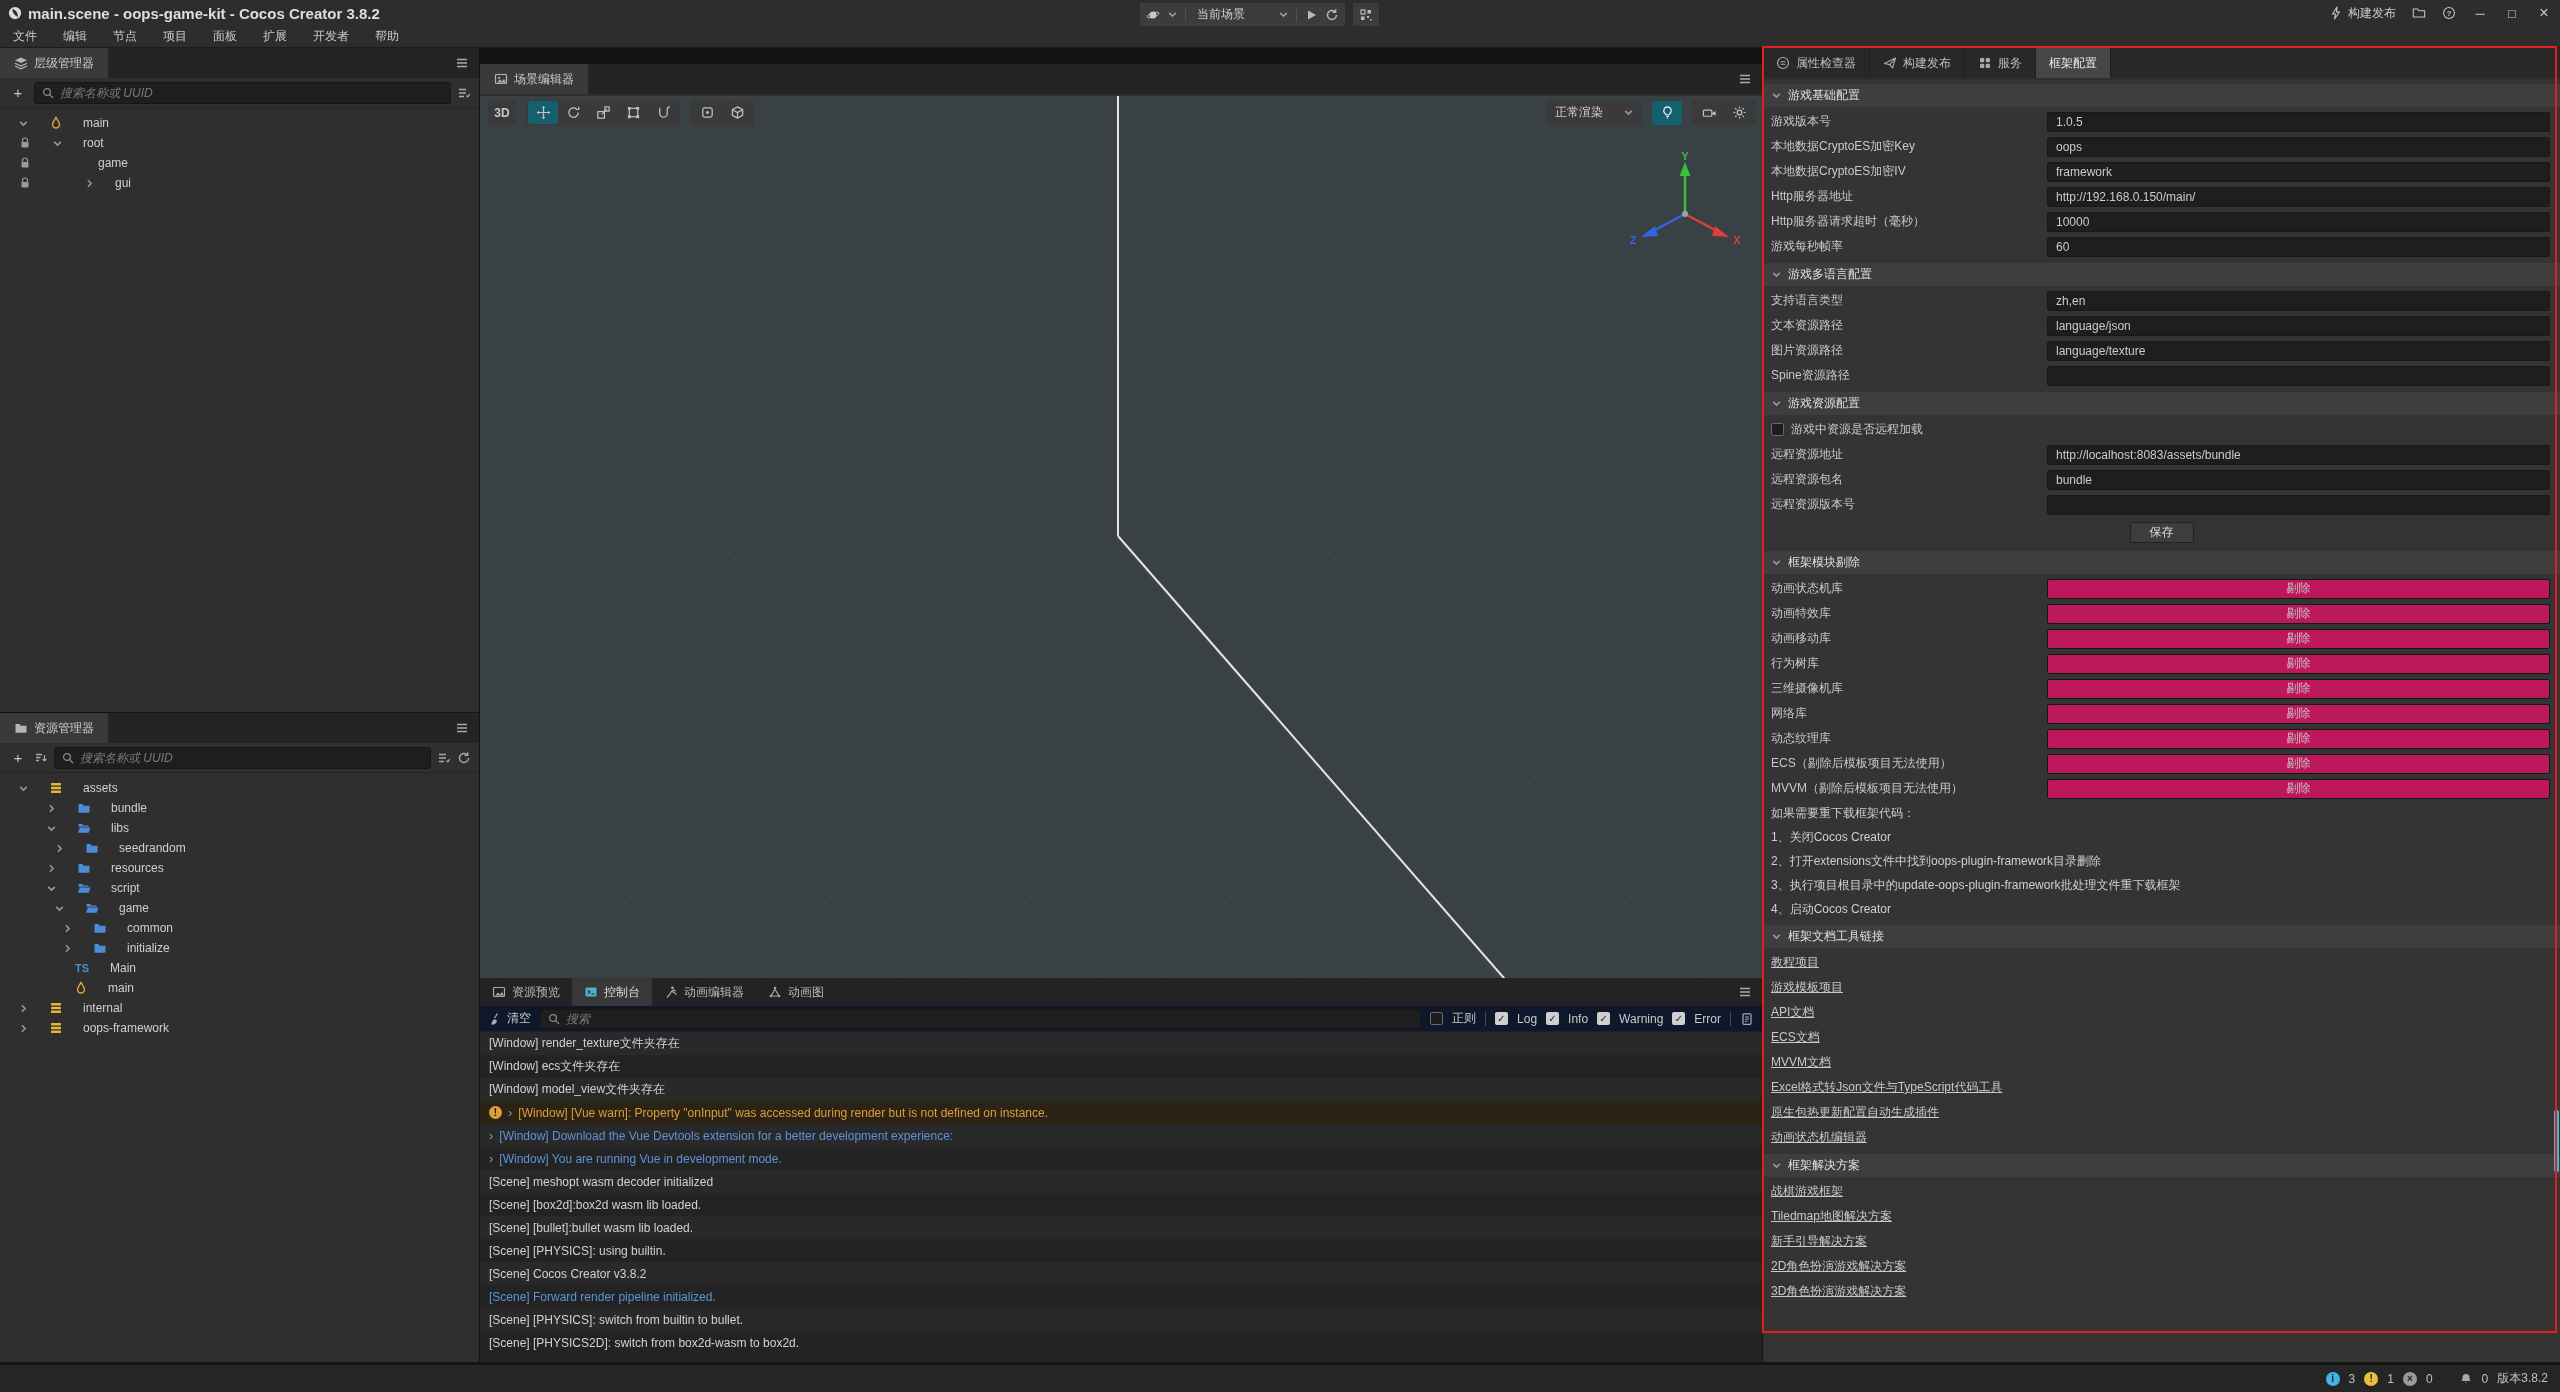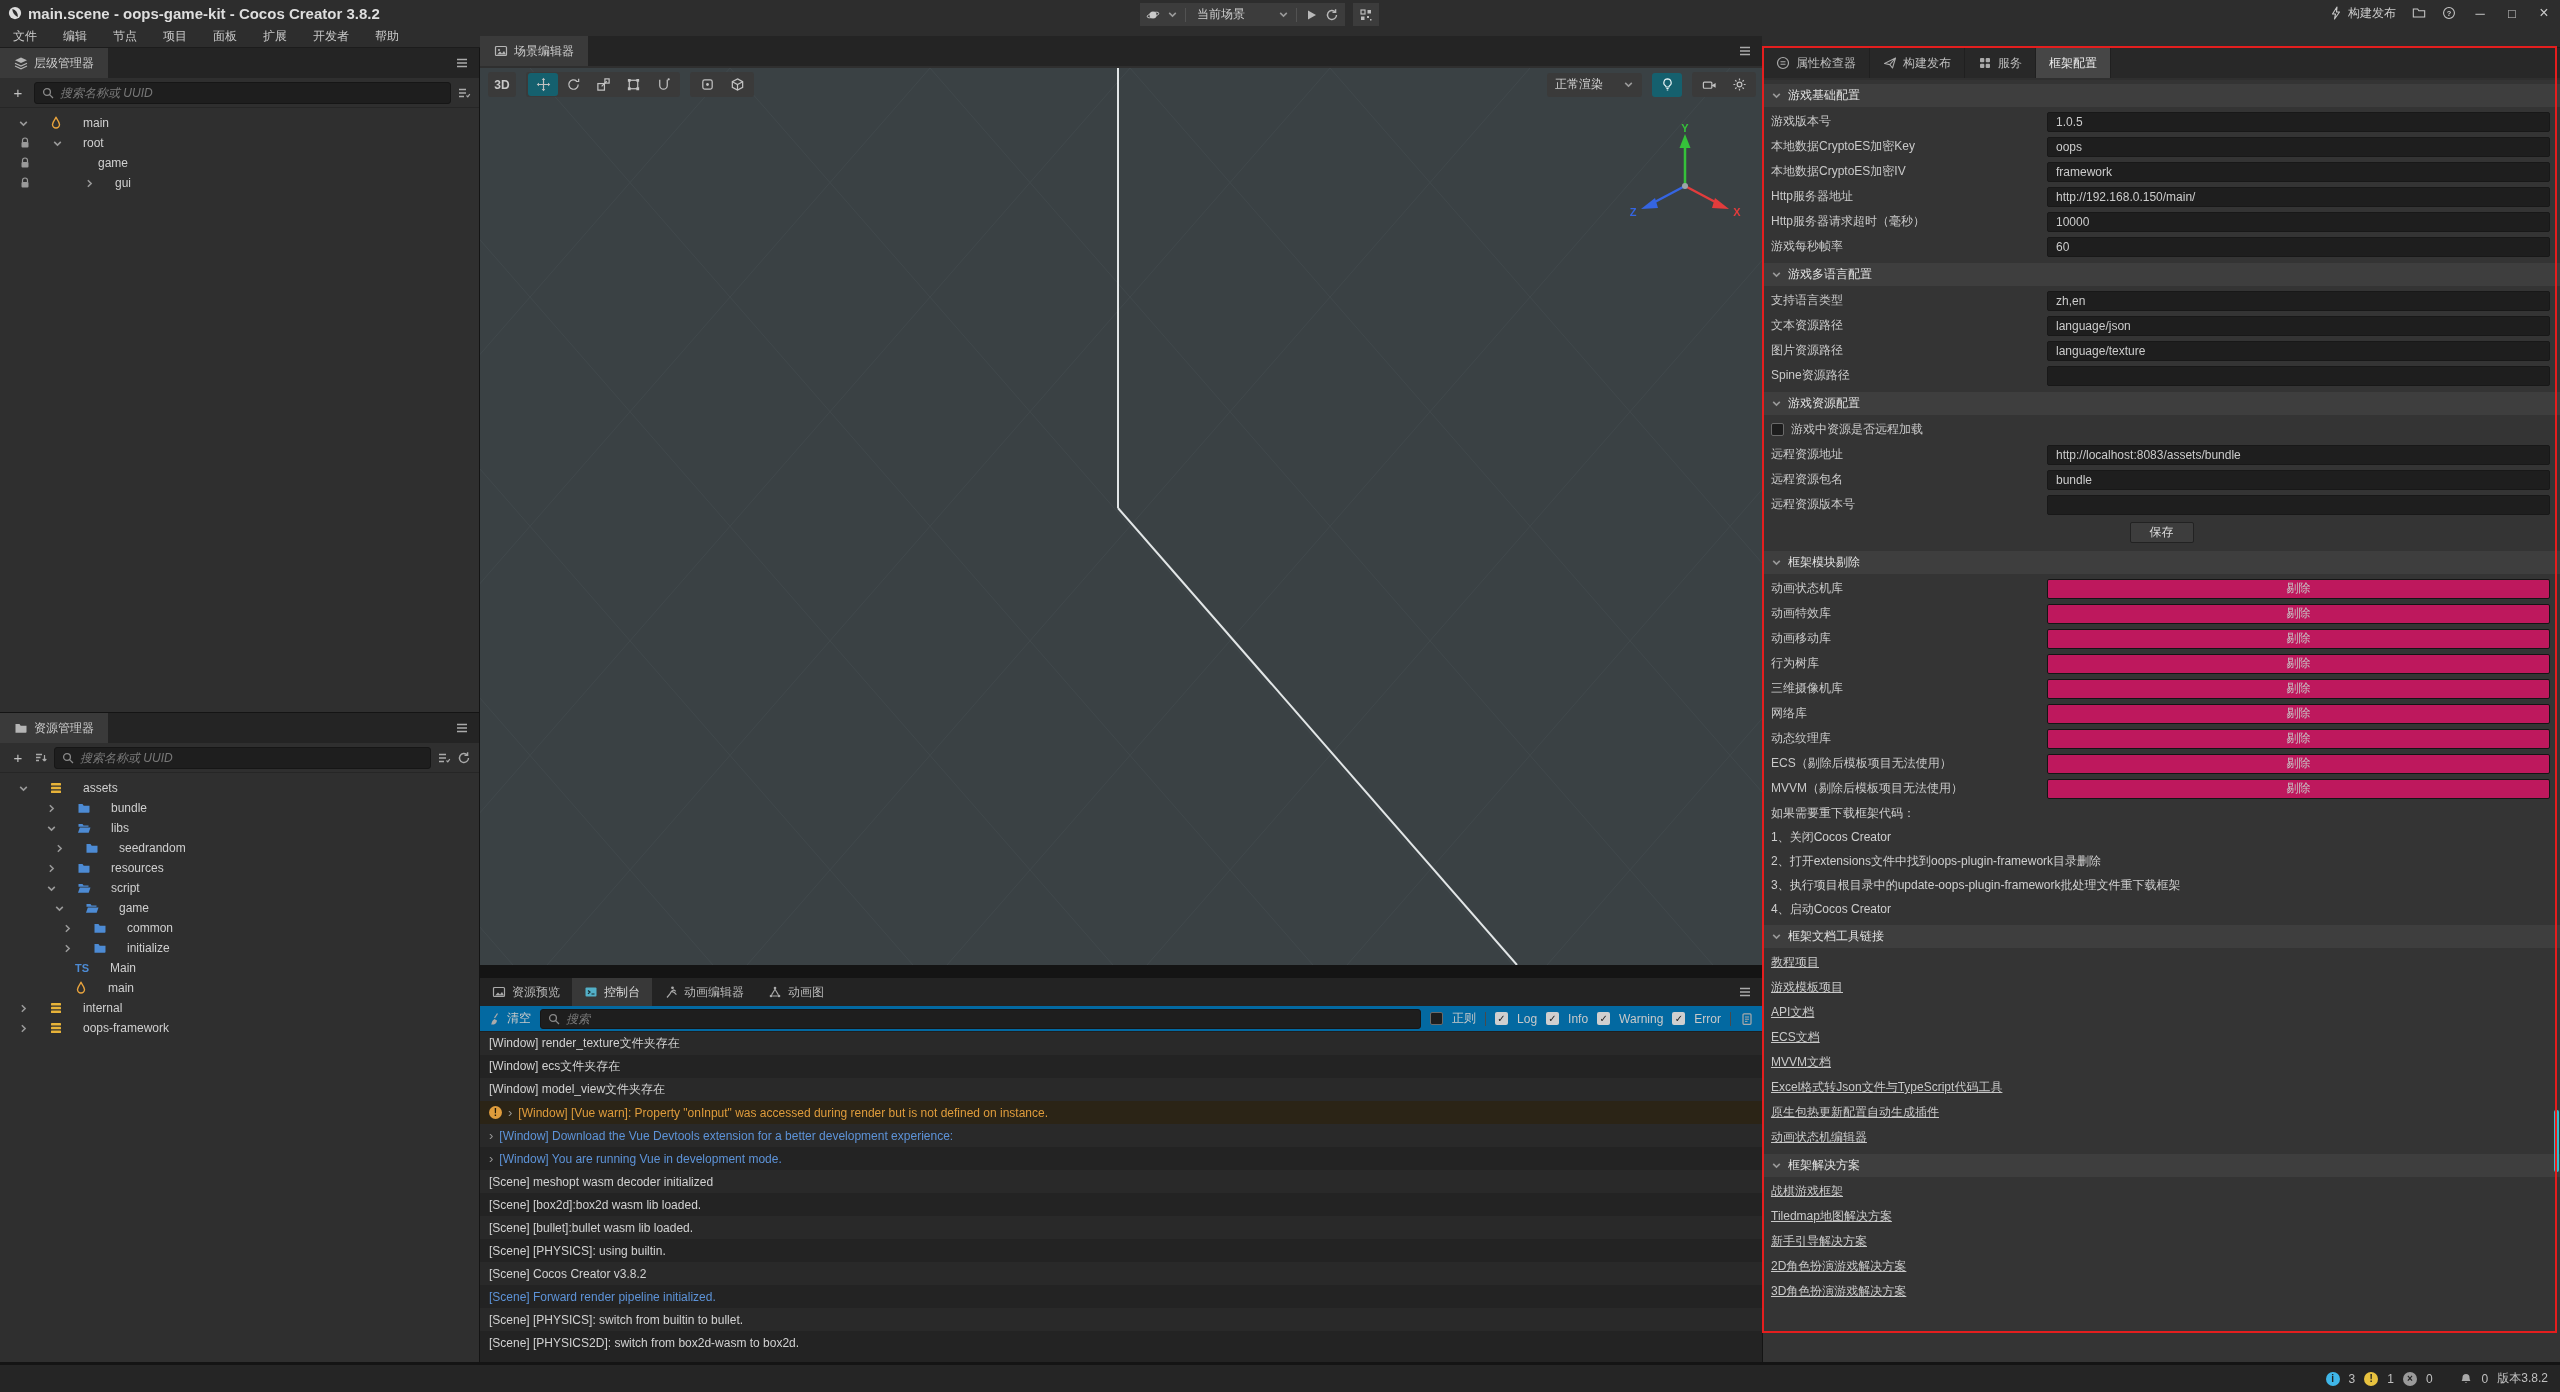--- a/index.html
+++ b/index.html
@@ -54,21 +54,21 @@
   .tgi svg * , .tbtn svg * { stroke:#c2c2c2; fill:none; stroke-width:1.3; }
   .tgi svg .f { fill:#c2c2c2; stroke:none; }
   .scene-toolbar-r { position:absolute; right:6px; top:36px; display:flex; gap:10px; align-items:center; }
   .render-select { height:24px; background:#3a3a3a; border-radius:3px; display:flex; align-items:center; gap:20px; padding:0 8px; color:#cfcfcf; }
   .bulb-btn { width:30px; height:24px; background:#15606e; border-radius:3px; display:flex; align-items:center; justify-content:center; }
 
   
   .ctabs { height:28px; background:#232323; display:flex; align-items:stretch; }
   .ctab { display:flex; align-items:center; gap:6px; padding:0 12px; color:#b9b9b9; }
   .ctab.active { background:#383838; color:#dddddd; }
-  .ctoolbar { height:26px; background:#0369a1; border-bottom:1px solid #1f1f1f; display:flex; align-items:center; gap:9px; padding:0 8px; }
+  .ctoolbar { height:26px; background:#0f172a; border-bottom:1px solid #1f1f1f; display:flex; align-items:center; gap:9px; padding:0 8px; }
   .cdiv { width:1px; height:14px; background:#4a4a4a; }
   .cb { width:13px; height:13px; border-radius:2px; flex:none; display:flex; align-items:center; justify-content:center; }
   .cb.on { background:#cfcfcf; color:#1d1d1d; font-size:10px; font-weight:bold; }
   .cb.off { background:#1d1d1d; border:1px solid #6a6a6a; }
   .csearch { width:190px; height:20px; }
   .logs { position:absolute; left:0; top:54px; right:0; bottom:0; background:#232323; }
   .lrow { height:23px; display:flex; align-items:center; gap:6px; padding-left:9px; color:#d2d2d2; }
   .lrow.a { background:#292929; } .lrow.b { background:#232323; }
   .lrow.warnbg { background:#2b2416; }
   .ltext.warn { color:#df9c3c; } .ltext.blue { color:#5d93d8; }
@@ -415,21 +415,21 @@
         <svg class="ic" viewBox="0 0 14 14">
             <rect x="2" y="2" width="10" height="2.6" rx="0.6" fill="#e8b339"></rect>
             <rect x="2" y="5.7" width="10" height="2.6" rx="0.6" fill="#e8b339"></rect>
             <rect x="2" y="9.4" width="10" height="2.6" rx="0.6" fill="#e8b339"></rect>
           </svg>
         <span>oops-framework</span>
       </div>
     </div>
   </div>
 
-  <div class="panel" style="left:480px;top:36px;width:1282px;height:929px;">
+  <div class="panel" style="left:480px;top:64px;width:1282px;height:929px;">
     <div class="phead">
       <div class="ptab">
         <svg class="ic" viewBox="0 0 14 14">
             <rect x="1.5" y="2.5" width="11" height="9" rx="1" fill="none" stroke="#b5b5b5" stroke-width="1.2"></rect>
             <circle cx="5" cy="6" r="1.1" fill="#b5b5b5"></circle>
             <path d="M3 10.5l3-3 2 2 2-2.5 2 3.5z" fill="#b5b5b5"></path>
           </svg>
         <span>场景编辑器</span>
       </div>
       <span class="spacer"></span>

